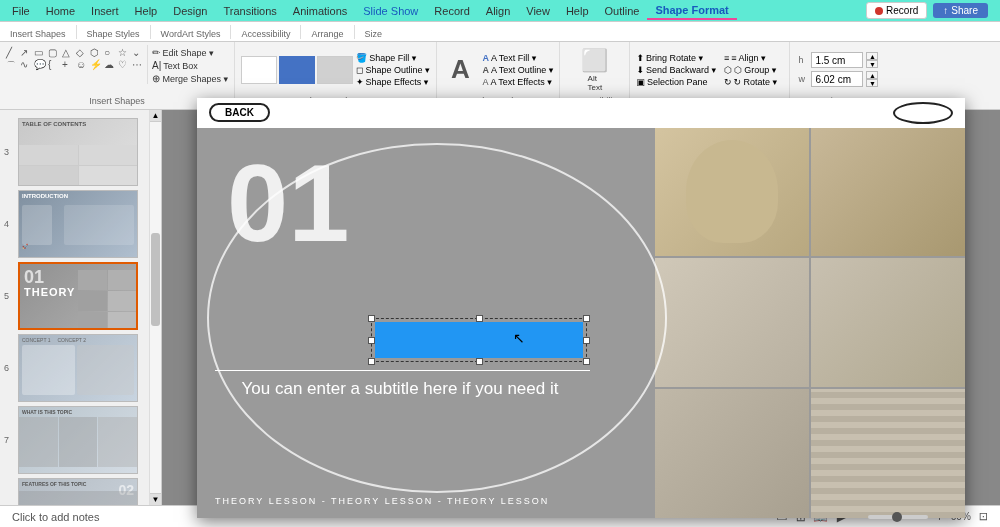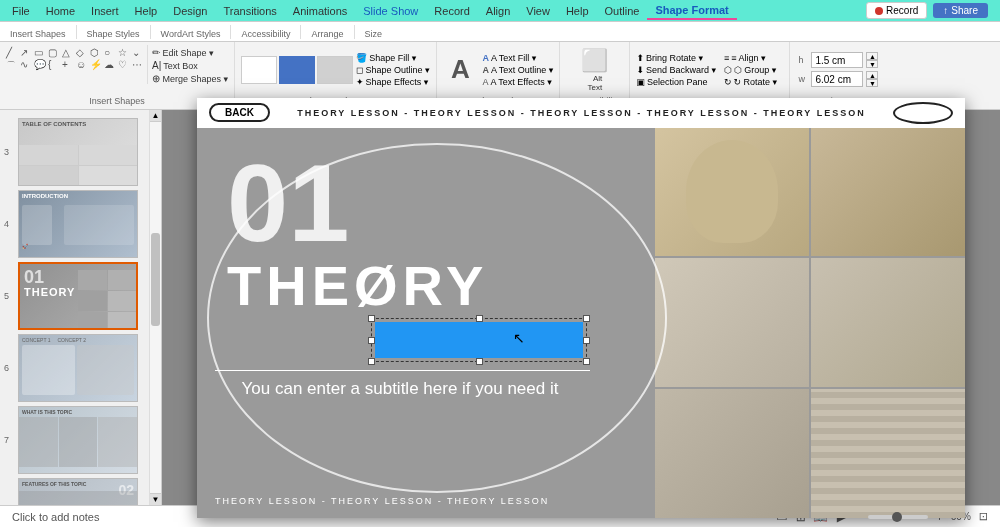--- a/index.html
+++ b/index.html
@@ -141,21 +141,21 @@
         </div>
       </div>
     </div>
     <div style="font-size:9px;color:#666;text-align:center;margin-top:2px;">WordArt Styles <span style="cursor:pointer;">⌄</span></div>
   </div>
 
   <div style="display:flex;flex-direction:column;padding:3px 10px;border-right:1px solid #ddd;min-width:60px;align-items:center;">
     <div style="flex:1;display:flex;align-items:center;justify-content:center;">
       <div style="display:flex;flex-direction:column;align-items:center;cursor:pointer;padding:2px 4px;">
         <span style="font-size:22px;color:#555;">⬜</span>
-        <span style="font-size:8px;text-align:right;color:#333;">Alt<br>Text</span>
+        <span style="font-size:8px;text-align:left;color:#333;">Alt<br>Text</span>
       </div>
     </div>
     <div style="font-size:9px;color:#666;text-align:center;margin-top:2px;">Accessibility</div>
   </div>
 
   <div style="display:flex;flex-direction:column;padding:3px 6px;border-right:1px solid #ddd;min-width:160px;">
     <div style="display:flex;gap:8px;flex:1;align-items:center;">
       <div style="display:flex;flex-direction:column;gap:2px;">
         <div style="display:flex;align-items:center;gap:2px;font-size:9px;cursor:pointer;white-space:nowrap;">
           <span>⬆</span>
@@ -325,29 +325,27 @@
         <div style="background:#b0a898;overflow:hidden;">
 
           <div style="width:100%;height:100%;background:repeating-linear-gradient(0deg,#b8b0a0 0px,#b8b0a0 6px,#c8c0b0 6px,#c8c0b0 12px);"></div>
         </div>
       </div>
 
       <div style="position:absolute;top:0;left:0;right:0;height:30px;background:white;display:flex;align-items:center;justify-content:space-between;padding:0 12px;z-index:10;">
         <div style="border:2px solid #222;border-radius:20px;padding:2px 14px;font-size:10px;font-weight:bold;cursor:pointer;">
           <span>BACK</span>
         </div>
-        <div style="font-size:9px;font-weight:bold;letter-spacing:2px;color:#222;">THEORY LESSON - THEORY LESSON - THEORY LESSON - THEORY LESSON - THEORY LESSON</div>
         <div style="width:60px;height:22px;border:2px solid #222;border-radius:50%;"></div>
       </div>
 
       <div style="position:absolute;top:45px;left:10px;width:460px;height:350px;border:2px solid white;border-radius:50%;z-index:4;opacity:0.75;"></div>
 
       <div style="position:absolute;top:50px;left:30px;font-size:110px;font-weight:900;color:white;opacity:0.85;line-height:1;z-index:5;font-family:Arial,sans-serif;">01</div>
 
-      <div style="position:absolute;top:155px;left:30px;font-size:56px;font-weight:900;color:white;letter-spacing:5px;z-index:5;font-family:Arial,sans-serif;">THEØRY</div>
 
       <div style="position:absolute;top:224px;left:178px;width:208px;height:36px;z-index:10;">
 
         <div style="position:absolute;inset:-4px;border:1px dashed #333;pointer-events:none;"></div>
 
         <div style="width:100%;height:100%;background:#2196f3;"></div>
 
         <div style="position:absolute;width:7px;height:7px;background:white;border:1px solid #555;top:-7px;left:-7px;cursor:nw-resize;"></div>
         <div style="position:absolute;width:7px;height:7px;background:white;border:1px solid #555;top:-7px;left:calc(50% - 3px);cursor:n-resize;"></div>
         <div style="position:absolute;width:7px;height:7px;background:white;border:1px solid #555;top:-7px;right:-7px;cursor:ne-resize;"></div>

